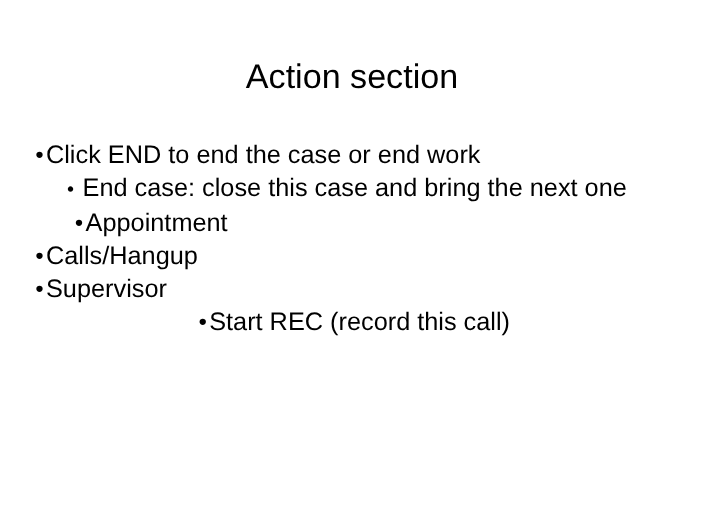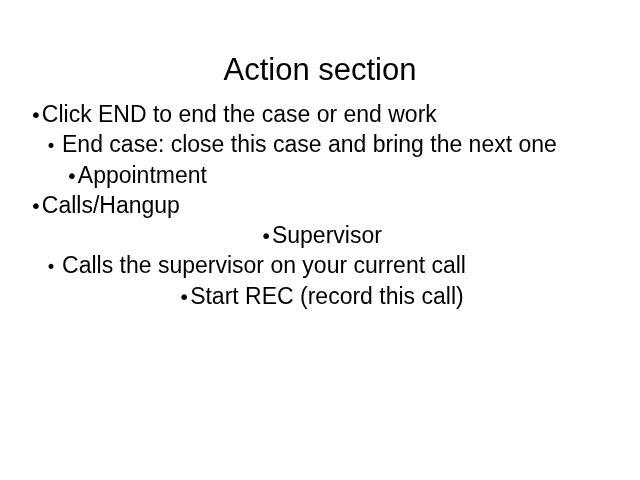--- a/index.html
+++ b/index.html
@@ -33,21 +33,21 @@
     line-height: 34px;
     font-weight: normal;
     color: #000000;
     white-space: nowrap;
     margin-top: 13px;
   }
 
   .body-box {
     position: absolute;
     left: 30px;
-    top: 100px;
+    top: 126px;
     width: 582px;
   }
 
   .bullet-line {
     display: block;
     font-size: 23px;
     line-height: 29px;
     color: #000000;
     text-indent: -9999px;   
   }
@@ -55,21 +55,21 @@
   
   .lvl1 {
     padding-left: 13px;
     text-indent: -13px;
     margin-left: 0;
   }
   
   .lvl2 {
     padding-left: 27px;
     text-indent: -27px;
-    margin-left: 16px;
+    margin-left: 29px;
   }
 
   .bullet-mark {
     font-family: "DejaVu Sans", sans-serif;
   }
   .lvl1 .bullet-mark { font-size: 20px; }
   .lvl2 .bullet-mark { font-size: 17px; }
 
   .gap {
     display: inline-block;
@@ -96,26 +96,23 @@
 
     <div class="bullet-line lvl1" style="text-indent:-13px;margin-left:36px;">
       <span class="bullet-mark">•</span><span>Appointment</span>
     </div>
 
 
     <div class="bullet-line lvl1" style="text-indent:-13px;">
       <span class="bullet-mark">•</span><span>Calls/Hangup</span>
     </div>
 
-    <div class="bullet-line lvl1" style="text-indent:-13px;text-align:center;">
+    <div class="bullet-line lvl1" style="text-indent:-13px;">
       <span class="bullet-mark">•</span><span>Supervisor</span>
     </div>
 
-    <div class="bullet-line lvl2" style="text-indent:-27px;">
-      <span class="bullet-mark">•</span><span class="gap"></span><span>Calls the supervisor on your current call</span>
-    </div>
 
     <div class="bullet-line lvl1" style="text-indent:-13px;text-align:center;">
       <span class="bullet-mark">•</span><span>Start REC (record this call)</span>
     </div>
 
   </div>
 </div>
 
 </body></html>

